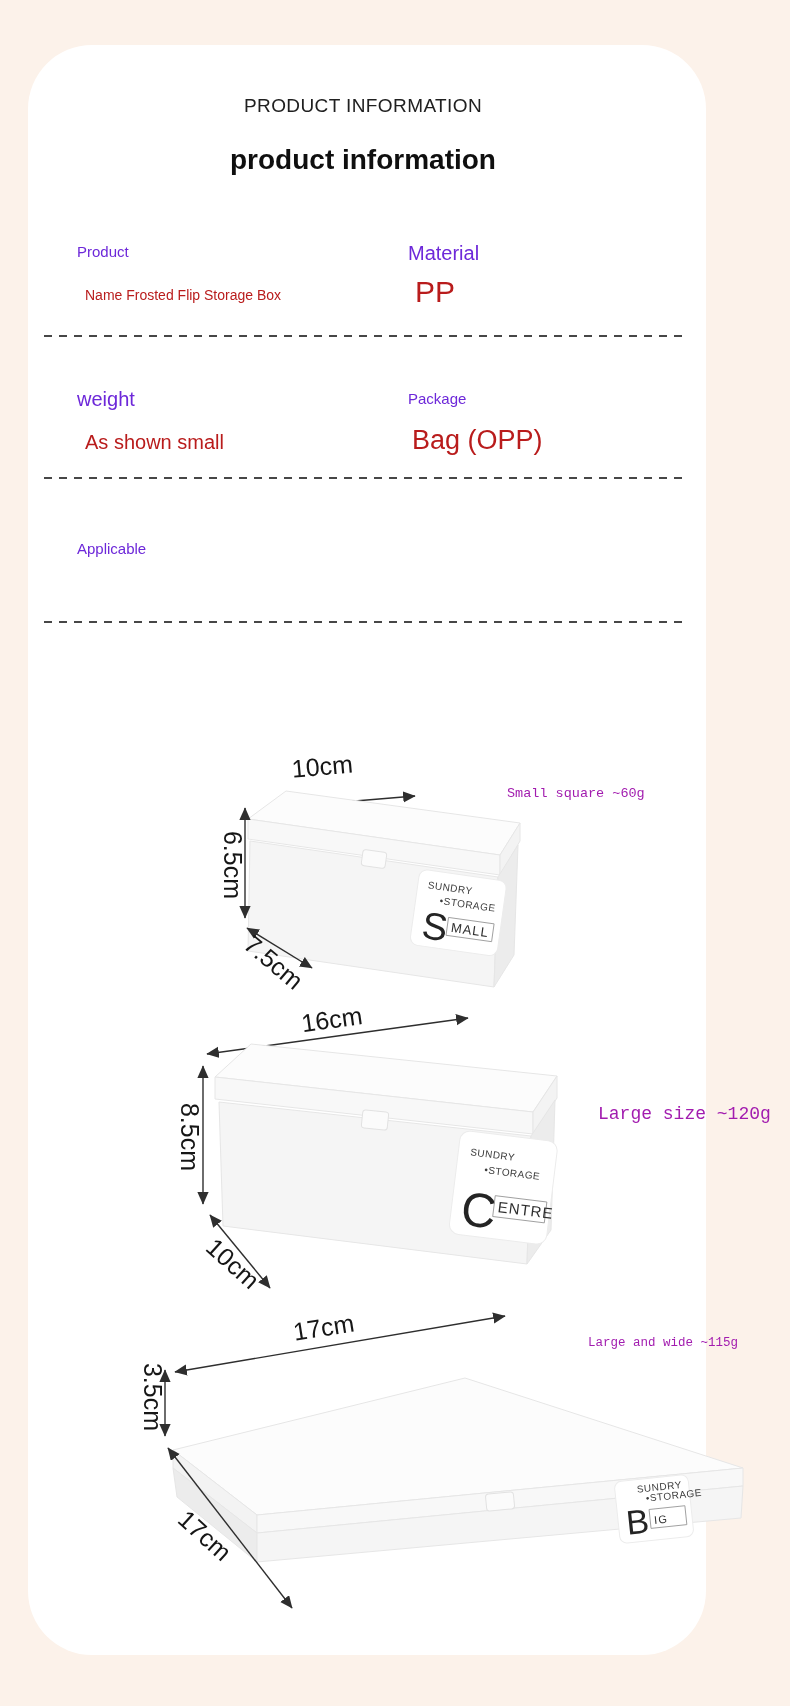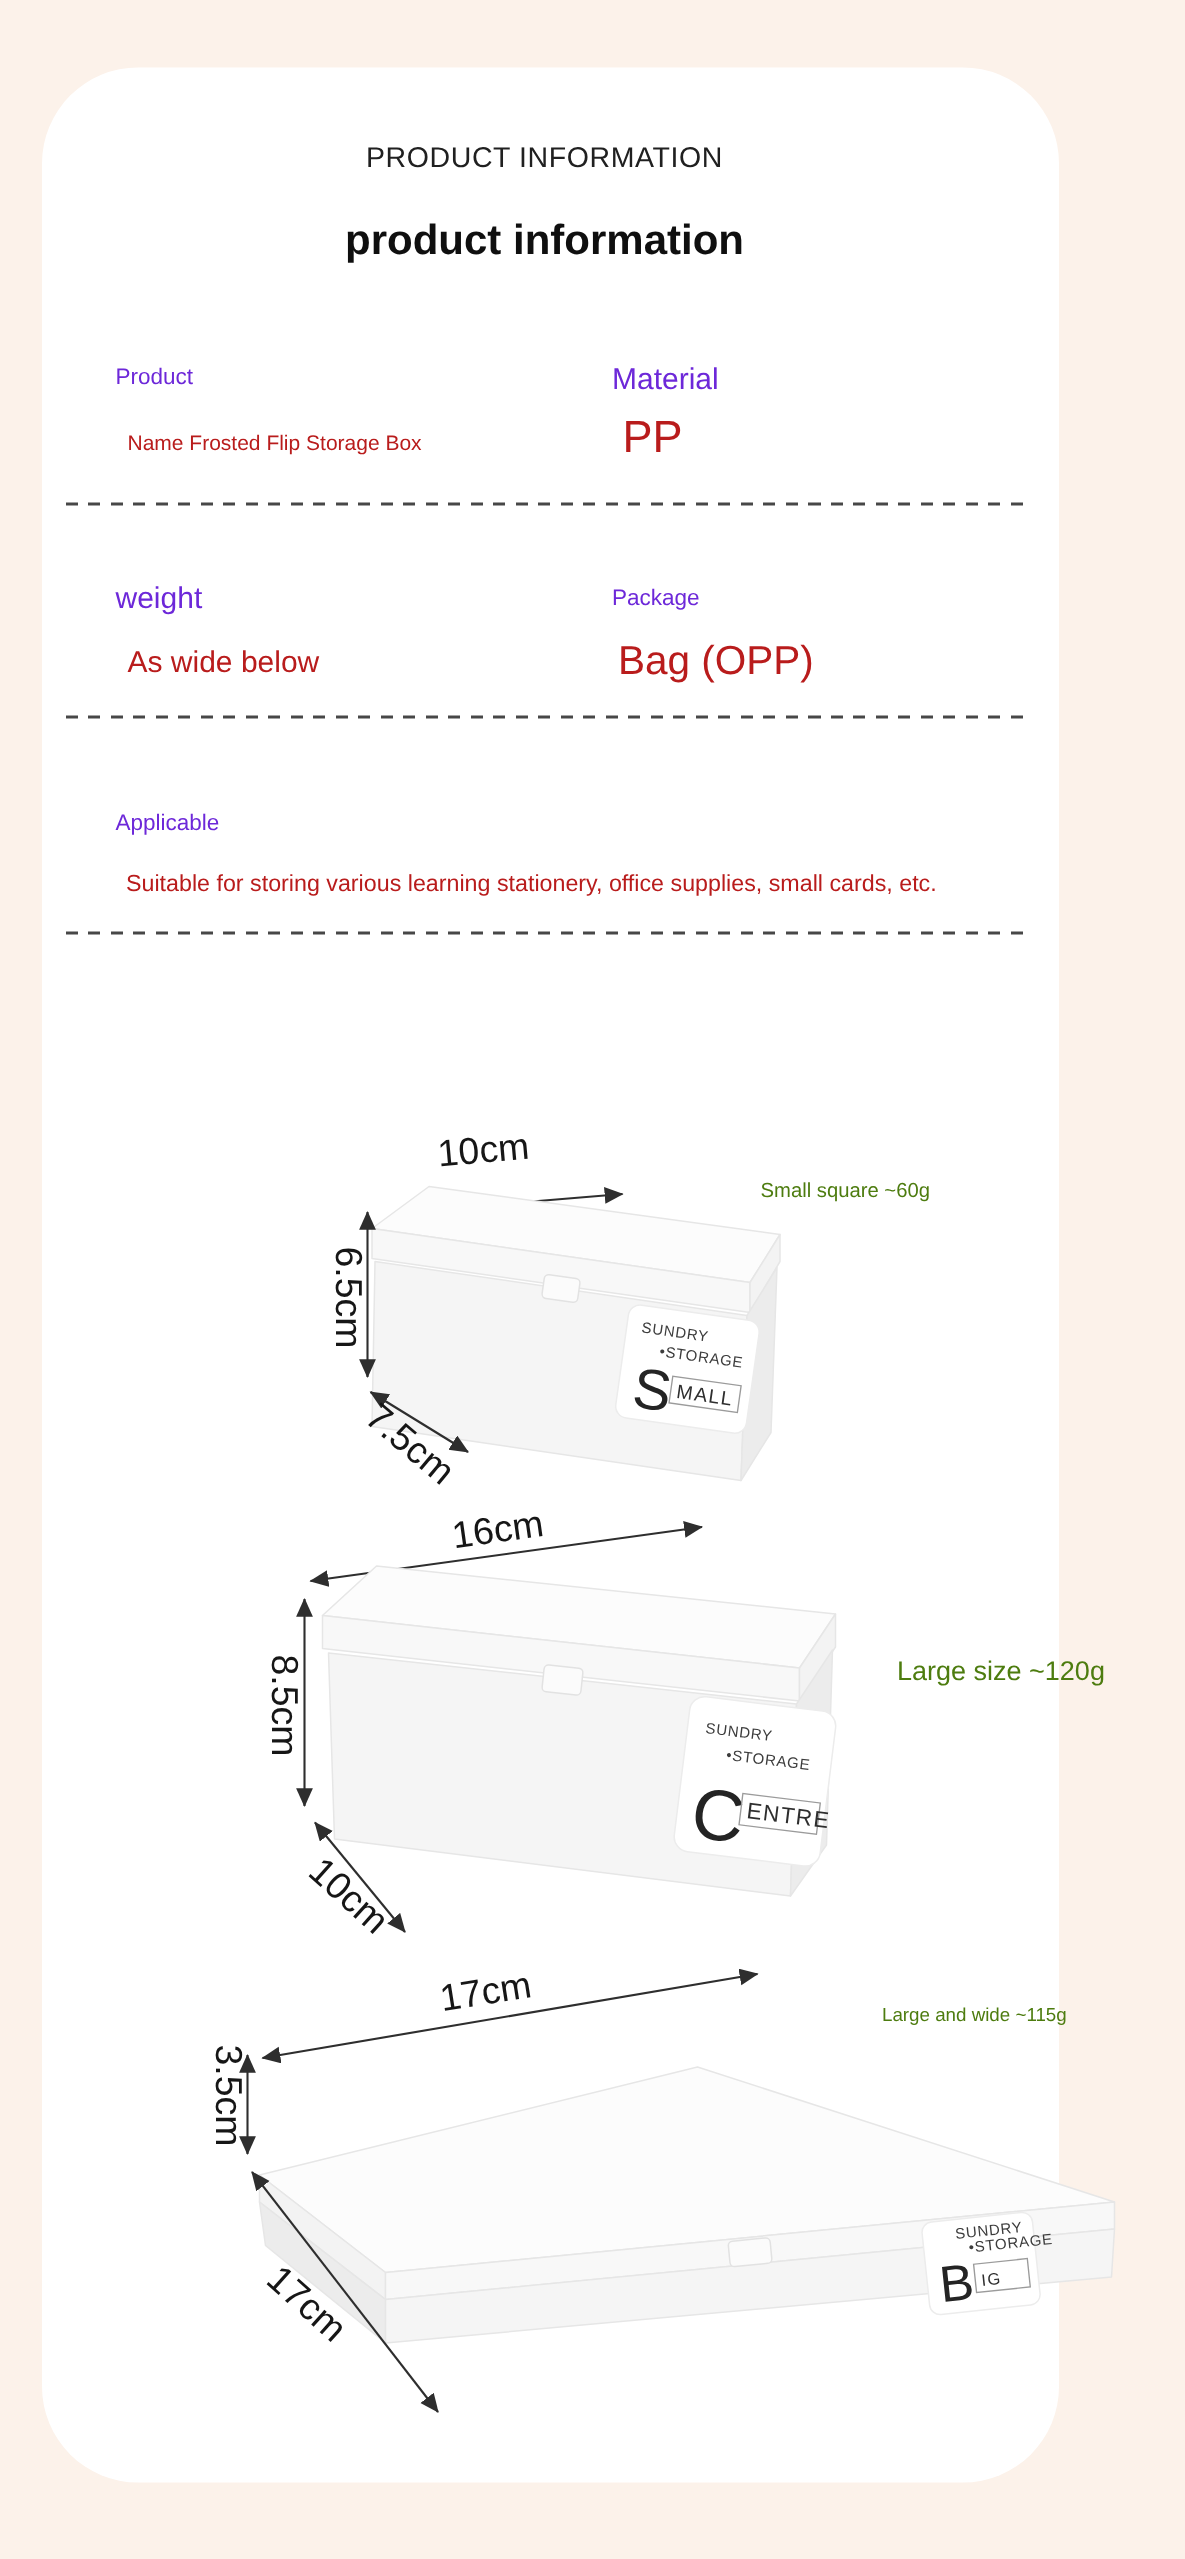--- a/index.html
+++ b/index.html
@@ -25,21 +25,21 @@
   }
   .lbl{color:#6d28d9;font-weight:400;}
   .lbl-sm{font-size:15px;}
   .lbl-xs{font-size:15px;}
   .lbl-lg{font-size:20px;}
   .val{color:#b91c1c;}
   .dashes{
     height:2px;left:4px;width:642px;
     background:repeating-linear-gradient(90deg,#474747 0 8px,transparent 8px 15px);
   }
-  .note{color:#4d7c0f;white-space:nowrap;}
+  .note{color:#a21caf;white-space:nowrap;font-family:Liberation Mono, monospace;}
   
   .dim-line{stroke:#2e2e2e;stroke-width:1.4;fill:none;}
   .dim-text{font-size:25px;fill:#161616;font-family:"Liberation Sans","DejaVu Sans",sans-serif;}
   .face{stroke:#e6e6e6;stroke-width:1;stroke-linejoin:round;}
   .face-top{fill:#fcfcfc;}
   .face-band{fill:#f8f8f8;}
   .face-band2{fill:#f3f3f3;}
   .face-front{fill:#f5f5f5;}
   .face-side{fill:#ececec;}
   .latch{fill:#fbfbfb;stroke:#e2e2e2;stroke-width:1;}
@@ -59,28 +59,27 @@
     <div class="abs page-subtitle">product information</div>
 
     <div class="abs lbl lbl-sm" style="left:37px;top:198px;">Product</div>
     <div class="abs val" style="left:45px;top:242px;font-size:14px;font-weight:500;">Name Frosted Flip Storage Box</div>
     <div class="abs lbl" style="left:368px;top:197px;font-size:20px;">Material</div>
     <div class="abs val" style="left:375px;top:230px;font-size:30px;">PP</div>
 
     <div class="abs dashes" style="top:290px;"></div>
 
     <div class="abs lbl lbl-lg" style="left:37px;top:343px;">weight</div>
-    <div class="abs val" style="left:45px;top:386px;font-size:20px;font-weight:500;">As wide below</div>
+    <div class="abs val" style="left:45px;top:386px;font-size:20px;font-weight:500;">As shown small</div>
     <div class="abs lbl lbl-sm" style="left:368px;top:345px;">Package</div>
     <div class="abs val" style="left:372px;top:380px;font-size:27px;">Bag (OPP)</div>
 
     <div class="abs dashes" style="top:432px;"></div>
 
     <div class="abs lbl lbl-xs" style="left:37px;top:495px;">Applicable</div>
-    <div class="abs val" style="left:44px;top:536px;font-size:15.5px;">Suitable for storing various learning stationery, office supplies, small cards, etc.</div>
 
     <div class="abs dashes" style="top:576px;"></div>
   </div>
 
   <svg class="abs" style="left:162px;top:690px;" width="350" height="300" viewBox="0 0 350 300">
     <defs>
       <marker id="ah-s" markerWidth="10" markerHeight="10" refX="8.5" refY="4" orient="auto-start-reverse">
         <path d="M0 0 L9 4 L0 8 Z" fill="#2e2e2e"></path>
       </marker>
     </defs>

